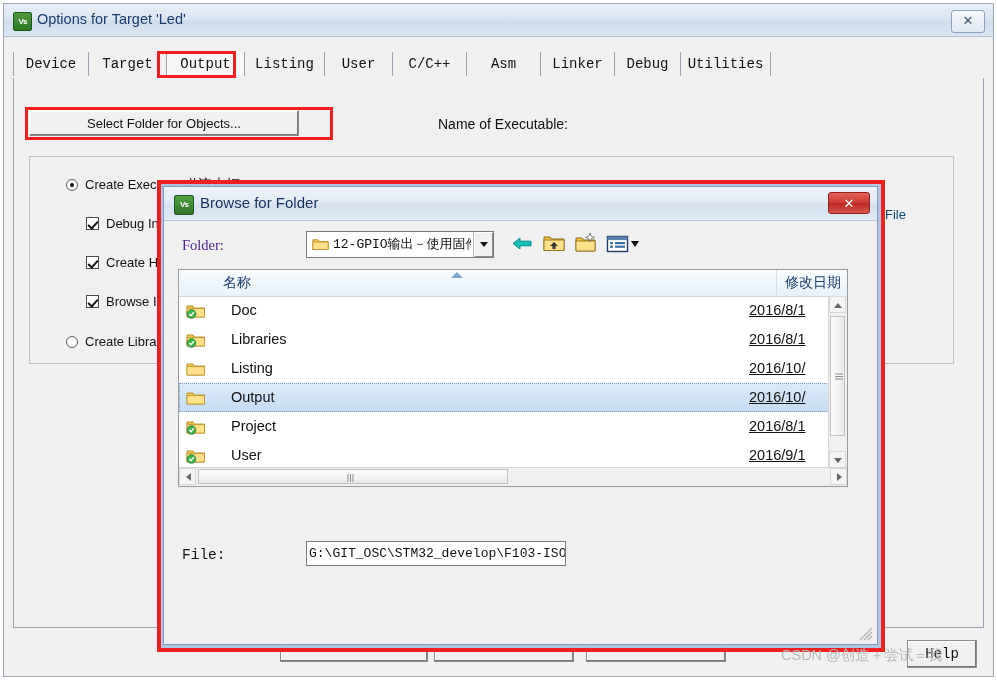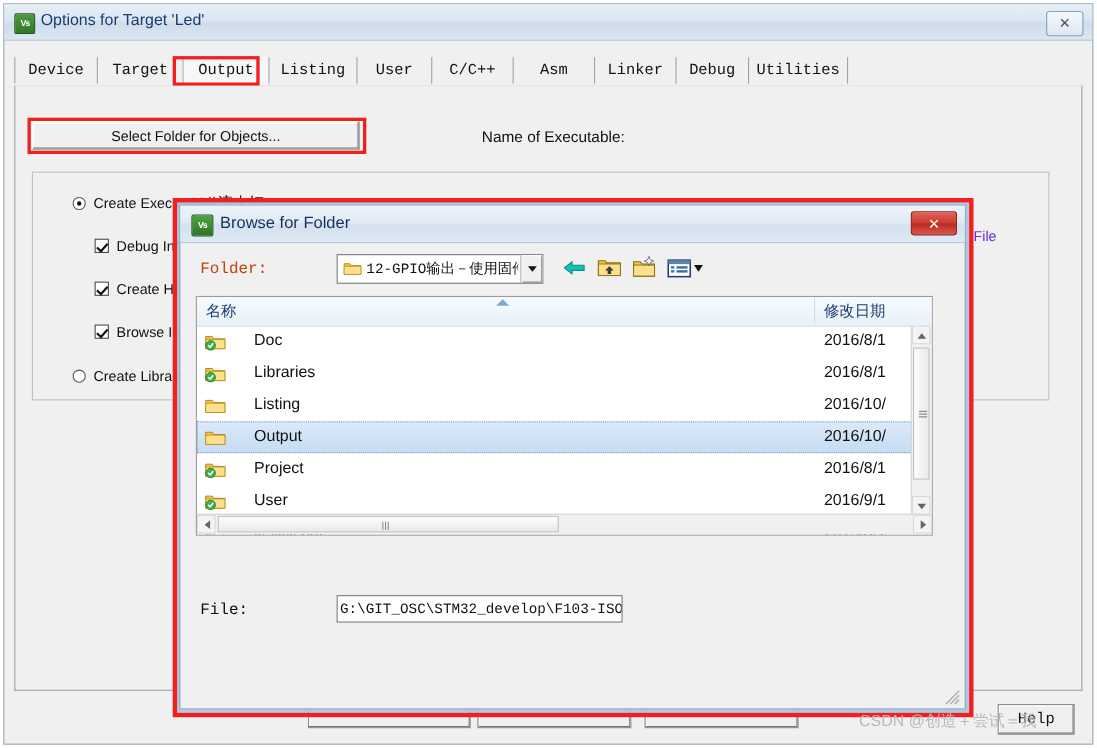--- a/index.html
+++ b/index.html
@@ -72,21 +72,21 @@
   }
 
   
   #tabpage{
     position:absolute;left:9px;top:74px;right:9px;bottom:48px;
     background:#f0f0f0;border:1px solid #9aa4b0;border-top:none;box-sizing:border-box;
   }
 
   
   #btn-select-folder{
-    position:absolute;left:25px;top:106px;width:298px;height:26px;
+    position:absolute;left:25px;top:106px;width:270px;height:26px;
     background:#f0f0f0;
     border:1px solid #8c8c8c;
     border-top-color:#fdfdfd;border-left-color:#fdfdfd;
     box-shadow:inset -1px -1px 0 #767676, inset 1px 1px 0 #ffffff;
     font-size:13px;color:#111;text-align:center;line-height:26px;
     cursor:pointer;box-sizing:border-box;
   }
   #btn-select-folder-highlight{
     position:absolute;left:21px;top:103px;width:308px;height:33px;
     border:3px solid #f21f1f;box-sizing:border-box;pointer-events:none;
@@ -126,21 +126,21 @@
   }
   .checkbox.on:after{
     content:"";position:absolute;left:3px;top:1px;width:4px;height:8px;
     border:solid #111;border-width:0 2px 2px 0;transform:rotate(42deg);
   }
 
   #txt-create-exec-path{
     position:absolute;left:182px;top:172px;font-size:14px;color:#111;white-space:nowrap;
   }
   #txt-batch-file{
-    position:absolute;left:881px;top:203px;font-size:13px;color:#6d28d9;
+    position:absolute;left:881px;top:203px;font-size:13px;color:#0c4a6e;
   }
 
   
   .bottom-btn{
     position:absolute;bottom:14px;height:22px;
     background:#f0f0f0;
     border:1px solid #8c8c8c;
     box-shadow:inset -1px -1px 0 #767676, inset 1px 1px 0 #ffffff;
     box-sizing:border-box;
   }
@@ -187,22 +187,22 @@
     position:absolute;right:7px;top:5px;width:42px;height:22px;
     background:linear-gradient(to bottom,#e2625a 0%,#cd3b31 48%,#b92a22 52%,#d9564c 100%);
     border:1px solid #8e2018;border-radius:3px;
     color:#fff;font-size:13px;line-height:21px;text-align:center;font-weight:bold;
     cursor:pointer;box-sizing:border-box;
   }
 
   
   #lbl-folder{
     position:absolute;left:18px;top:50px;
-    font-family:Liberation Mono, monospace;
-    font-size:14.5px;color:#c2410c;
+    font-family:Liberation Serif, serif;
+    font-size:14.5px;color:#4c1d95;
   }
   #folder-combo{
     position:absolute;left:142px;top:44px;width:188px;height:27px;
     background:#fff;border:1px solid #7a7a7a;
     box-sizing:border-box;cursor:pointer;
   }
   #folder-combo-icon{
     position:absolute;left:5px;top:5px;width:17px;height:14px;
   }
   #folder-combo-text{
@@ -235,40 +235,41 @@
   }
   #list-header{
     position:absolute;left:0;top:0;right:0;height:26px;
     background:linear-gradient(to bottom,#f7fbfe,#e7f1f9);
     border-bottom:1px solid #cfd9e2;
   }
   .hdr-cell{
     position:absolute;top:0;height:25px;line-height:25px;
     font-size:14px;color:#1b3c6e;padding-left:8px;box-sizing:border-box;
     cursor:pointer;
+    margin-left:36px;
   }
   #hdr-name{left:0;width:562px;border-right:1px solid #d3dde7;}
   #hdr-date{left:562px;width:108px;}
   #hdr-sort-arrow{
     position:absolute;left:272px;top:2px;
     border-left:6px solid transparent;border-right:6px solid transparent;
     border-bottom:6px solid #7fa8cf;
   }
   #list-rows{position:absolute;left:0;top:26px;right:18px;bottom:18px;}
   .row{
     position:relative;height:29px;line-height:29px;font-size:14.5px;color:#111;
     cursor:default;
   }
   .row.selected{
     background:linear-gradient(to bottom,#dbeaf9,#c5dcf2);
     outline:1px dotted #7e9fc0;
     outline-offset:-1px;
   }
   .row .rname{position:absolute;left:52px;top:0;}
-  .row .rdate{position:absolute;left:562px;top:0;padding-left:8px;}
+  .row .rdate{position:absolute;left:562px;top:0;padding-left:8px;text-decoration:underline;}
   .ficon{
     position:absolute;left:7px;top:7px;width:20px;height:16px;
   }
   
   #vscroll{
     position:absolute;right:0;top:26px;width:18px;bottom:18px;
     background:#f0f0f0;border-left:1px solid #d5d5d5;
   }
   .vs-btn{
     position:absolute;left:0;width:17px;height:17px;background:#f4f4f4;

